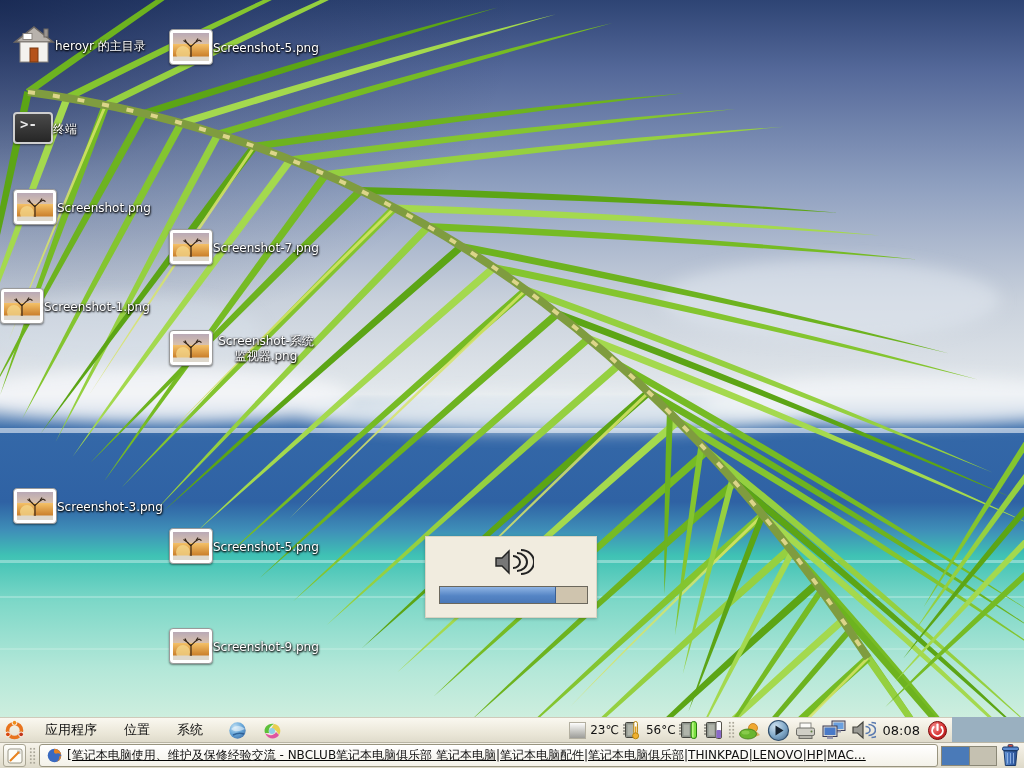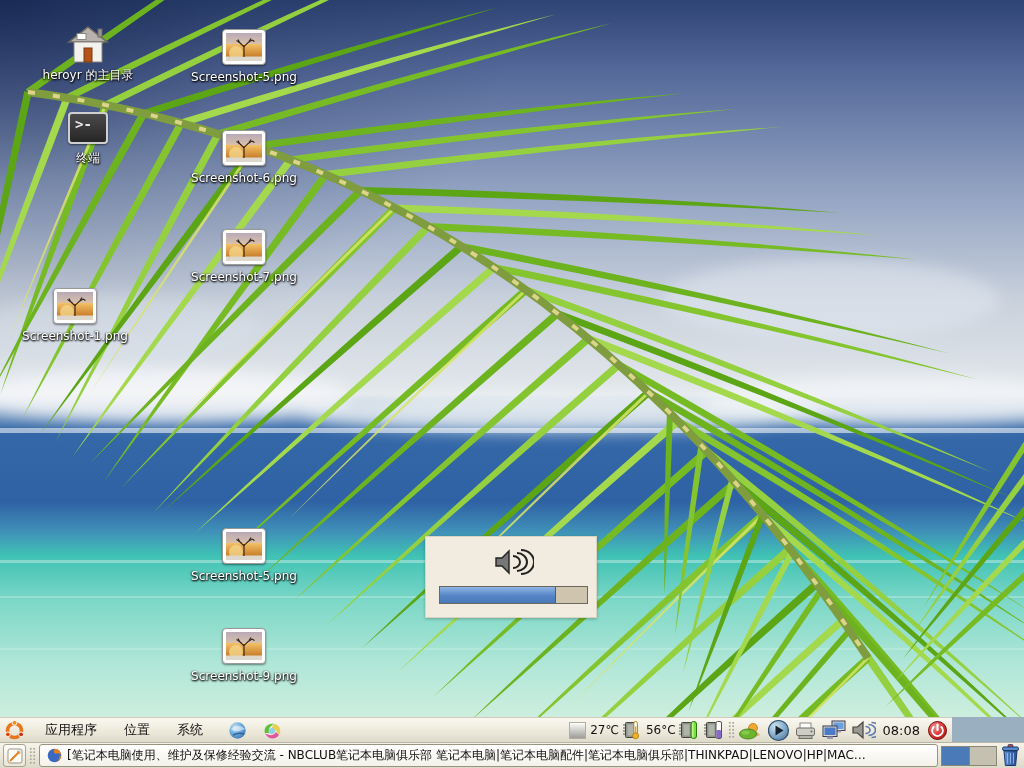--- a/index.html
+++ b/index.html
@@ -3,21 +3,21 @@
 <meta charset="utf-8">
 <style>
   html,body{margin:0;padding:0;}
   body{width:1024px;height:768px;overflow:hidden;font-family:"DejaVu Sans","Liberation Sans",sans-serif;}
   #screen{position:relative;width:1024px;height:768px;overflow:hidden;background:#9ab0c0;}
 
   
   #wallpaper{position:absolute;left:0;top:0;width:1024px;height:717px;}
 
   
-  .dicon{position:absolute;width:150px;display:flex;flex-direction:column;align-items:center;cursor:default;}
+  .dicon{position:absolute;width:150px;display:flex;align-items:center;cursor:default;}
   .islot{height:42px;display:flex;align-items:center;justify-content:center;}
   .ilabel{margin-top:2px;max-width:134px;text-align:center;font-size:12px;line-height:1.25;color:#fff;
           text-shadow:0 1px 2px #000,1px 1px 2px rgba(0,0,0,.85),-1px 0 2px rgba(0,0,0,.5);word-break:break-word;}
   .thumb{background:#fff;border:1px solid #9a9a9a;border-radius:4px;padding:3px;box-shadow:0 1px 2px rgba(0,0,0,.45);display:block;}
   .term-icon{width:40px;height:32px;background:linear-gradient(#4a4a4a,#262626);border:2px solid #cfcfcf;border-radius:4px;
              box-shadow:0 1px 2px rgba(0,0,0,.5);color:#e8e8e8;font-family:"DejaVu Sans Mono","Liberation Mono",monospace;
              font-weight:bold;font-size:14px;display:flex;align-items:flex-start;justify-content:flex-start;padding:2px 0 0 5px;box-sizing:border-box;}
 
   
   #volume-osd{position:absolute;left:425px;top:536px;width:170px;height:80px;background:#f1ecdf;
@@ -36,21 +36,21 @@
   .sensor-text{font-size:12px;color:#111;}
   .clock{font-size:13px;color:#111;margin:6px 3px;}
   .handle{width:7px;height:18px;background:radial-gradient(circle,#aaa698 32%,transparent 36%) 0 0/3.5px 3.5px;}
   .graybox{width:17px;height:17px;border:1px solid #b3afa0;background:linear-gradient(#fdfdfd,#c7c7c3 55%,#9d9d99);box-sizing:border-box;}
   .right-cluster{margin-left:auto;display:flex;align-items:center;gap:4px;}
 
   
   .deskbtn{width:21px;height:21px;border:1px solid #a9a593;border-radius:3px;background:linear-gradient(#fefefb,#e9e5d6);
            display:flex;align-items:center;justify-content:center;}
   .taskbtn{flex:1;height:21px;border:1px solid #98947f;border-radius:3px;background:linear-gradient(#ffffff,#f4f2e9);
-           display:flex;align-items:center;gap:5px;padding:0 7px;min-width:0;box-shadow:inset 0 1px 0 #fff;}
+           display:flex;align-items:center;gap:5px;padding:0 7px;min-width:0;box-shadow:inset 0 1px 0 #fff;text-decoration:underline;}
   .taskbtn span{font-size:12px;color:#111;white-space:nowrap;overflow:hidden;text-overflow:ellipsis;}
   .ws-switcher{width:56px;height:20px;border:1px solid #8a8776;display:flex;box-sizing:border-box;background:#c5c1b1;}
   .ws-cell{flex:1;}
   .ws-active{background:#4a7ab8;}
   .ws-cell + .ws-cell{border-left:1px solid #8a8776;}
 </style>
 </head>
 <body>
 
 <div id="screen">
@@ -214,60 +214,76 @@
     <div class="ilabel">heroyr 的主目录</div>
   </div>
 
   <div class="dicon" style="left:13px;top:107px">
     <div class="islot">
         <div class="term-icon">&gt;-</div>
       </div>
     <div class="ilabel">终端</div>
   </div>
 
+  <div class="dicon" style="left:13px;top:186px">
+    <div class="islot">
+        <svg class="thumb" width="36" height="28">
+          <use href="#thumbpic"></use>
+        </svg>
+      </div>
+    <div class="ilabel">Screenshot.png</div>
+  </div>
 
   <div class="dicon" style="left:0;top:285px">
     <div class="islot">
         <svg class="thumb" width="36" height="28">
           <use href="#thumbpic"></use>
         </svg>
       </div>
     <div class="ilabel">Screenshot-1.png</div>
   </div>
 
 
+  <div class="dicon" style="left:13px;top:485px">
+    <div class="islot">
+        <svg class="thumb" width="36" height="28">
+          <use href="#thumbpic"></use>
+        </svg>
+      </div>
+    <div class="ilabel">Screenshot-3.png</div>
+  </div>
 
 
   <div class="dicon" style="left:169px;top:26px">
     <div class="islot">
         <svg class="thumb" width="36" height="28">
           <use href="#thumbpic"></use>
         </svg>
       </div>
     <div class="ilabel">Screenshot-5.png</div>
   </div>
 
-  <div class="dicon" style="left:169px;top:127px">
-    <div class="islot">
-        <svg class="thumb" width="36" height="28">
-          <use href="#thumbpic"></use>
-        </svg>
-      </div>
-    <div class="ilabel">Screenshot-6.png</div>
-  </div>
 
   <div class="dicon" style="left:169px;top:226px">
     <div class="islot">
         <svg class="thumb" width="36" height="28">
           <use href="#thumbpic"></use>
         </svg>
       </div>
     <div class="ilabel">Screenshot-7.png</div>
   </div>
 
+  <div class="dicon" style="left:169px;top:327px">
+    <div class="islot">
+        <svg class="thumb" width="36" height="28">
+          <use href="#thumbpic"></use>
+        </svg>
+      </div>
+    <div class="ilabel">Screenshot-系统监视器.png</div>
+  </div>
 
 
   <div class="dicon" style="left:169px;top:525px">
     <div class="islot">
         <svg class="thumb" width="36" height="28">
           <use href="#thumbpic"></use>
         </svg>
       </div>
     <div class="ilabel">Screenshot-5.png</div>
   </div>
@@ -318,21 +334,21 @@
     <svg width="22" height="21" viewBox="0 0 22 21">
       <path d="M4,13 C2,8 7,3 13,4 C9,6 7,9 8,13 z" fill="#5cc03a"></path>
       <path d="M13,4 C19,5 21,11 18,15 C16,11 14,9 10,9 z" fill="#e8d050"></path>
       <path d="M18,15 C15,20 7,20 4,13 C8,16 13,16 15,12 z" fill="#e055a0"></path>
       <circle cx="11" cy="11" r="3" fill="#8fd0e8"></circle>
     </svg>
 
     <div class="right-cluster">
       <div class="graybox"></div>
       <div class="applet">
-        <span class="sensor-text">27℃</span>
+        <span class="sensor-text">23℃</span>
         <svg width="21" height="20" viewBox="0 0 21 20">
           <g stroke="#5a5a54" stroke-width="1">
               <path d="M2,5 h3 M2,8 h3 M2,11 h3 M2,14 h3 M14,5 h3 M14,8 h3 M14,11 h3 M14,14 h3"></path>
             </g>
           <rect x="4.5" y="2.5" width="10" height="15" rx="1" fill="#8f948c" stroke="#44443e"></rect>
           <rect x="6.5" y="4.5" width="6" height="11" fill="#b0b4aa"></rect>
           <rect x="12.8" y="1.5" width="3.6" height="12.5" rx="1.8" fill="#fff" stroke="#b8860b"></rect>
           <rect x="13.8" y="6.5" width="1.6" height="8" fill="#e8a018"></rect>
           <circle cx="14.6" cy="15.8" r="3" fill="#f0b030" stroke="#b8860b"></circle>
         </svg>

